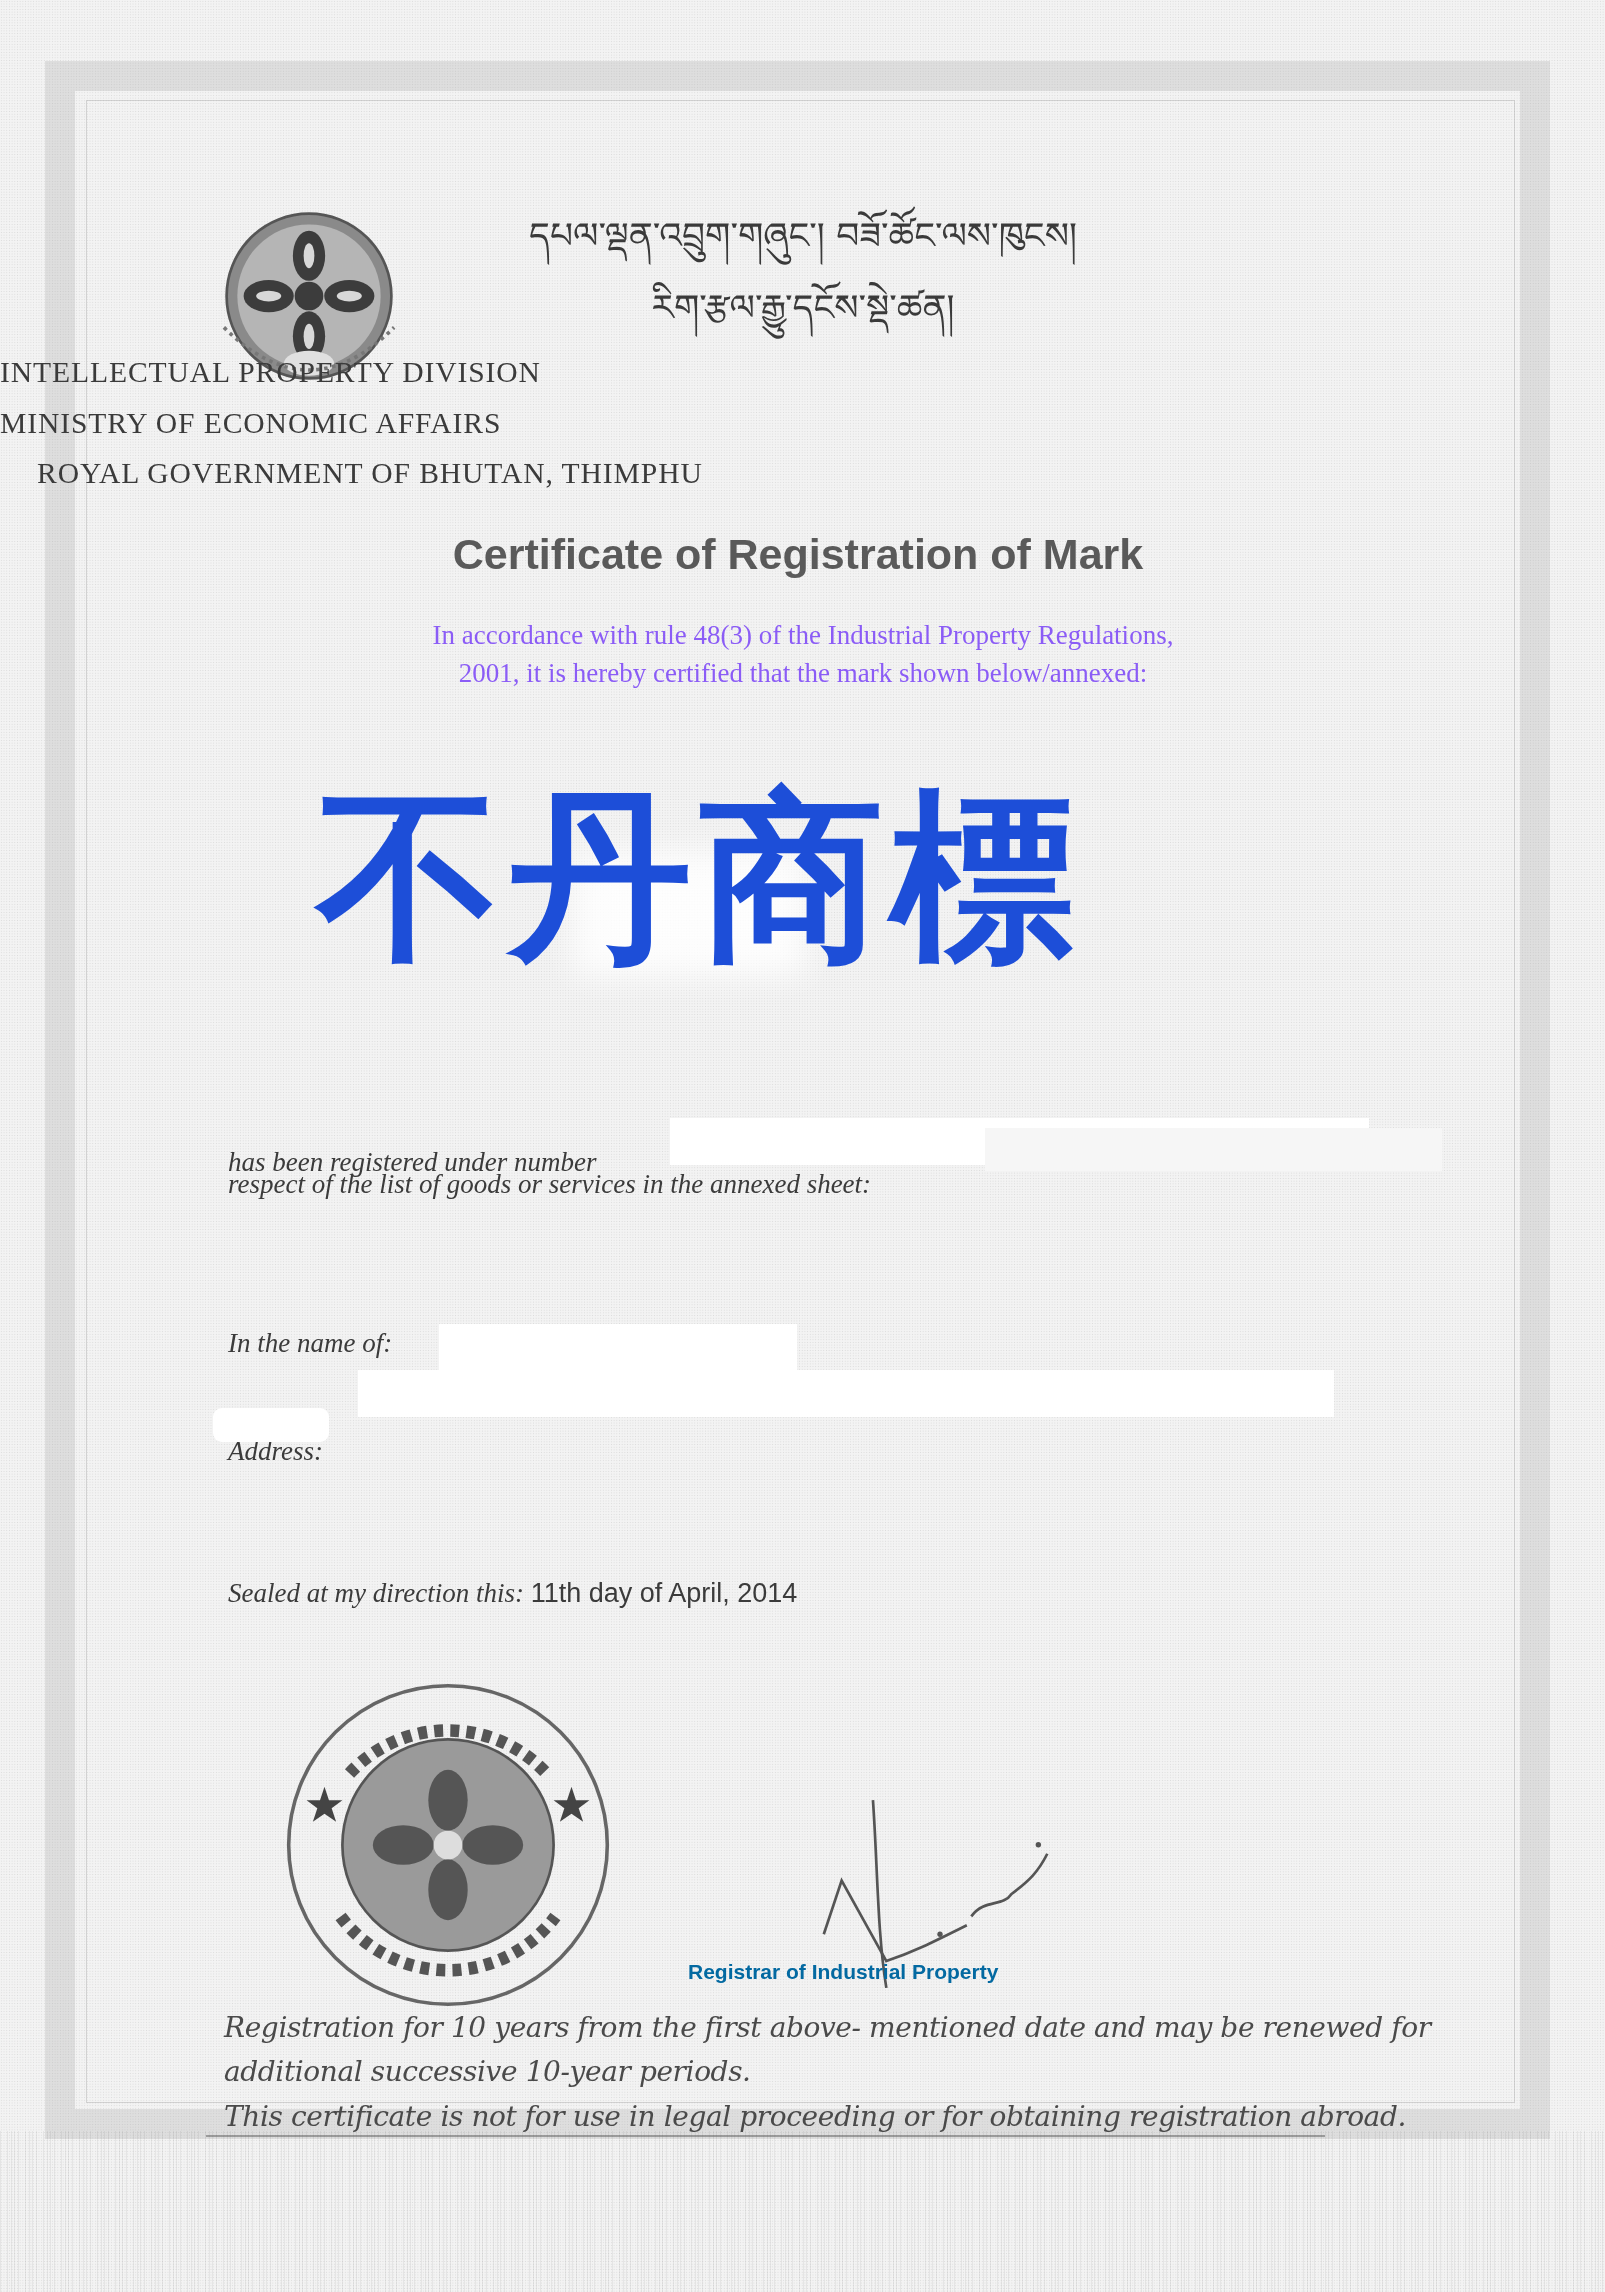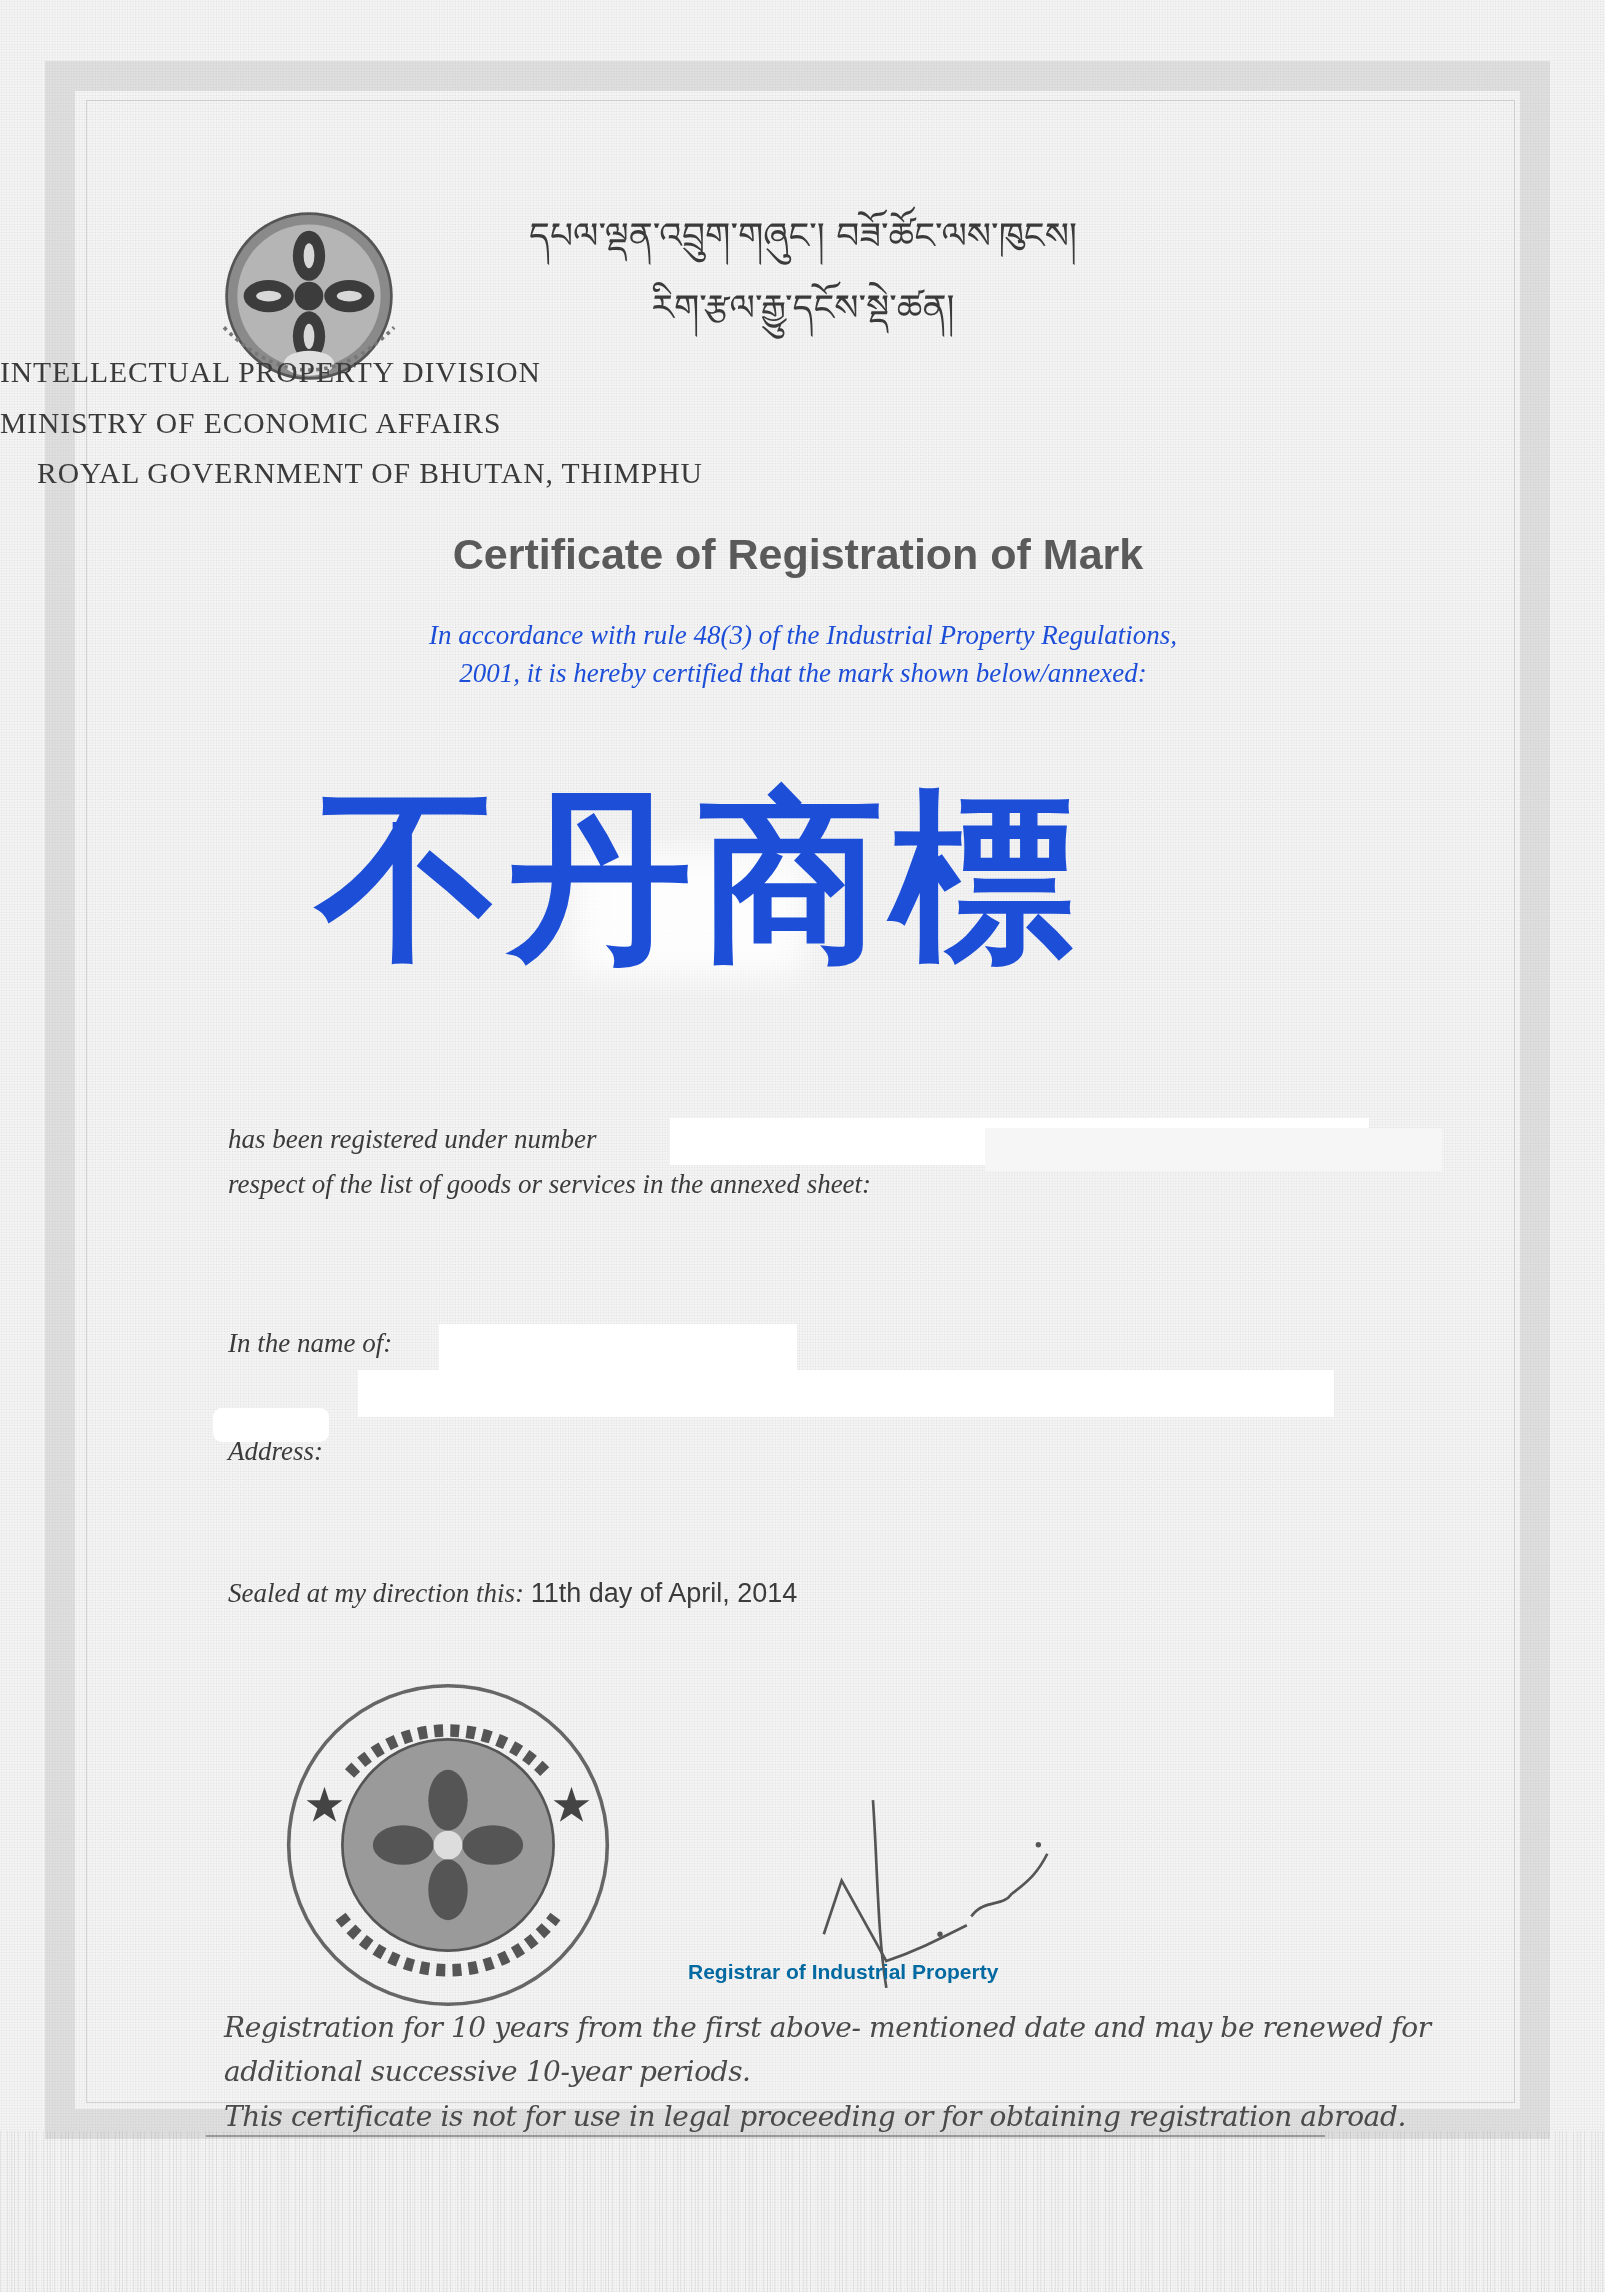--- a/index.html
+++ b/index.html
@@ -37,21 +37,21 @@
       font-family:"Liberation Serif", serif; font-size:29.6px; letter-spacing:0.9px;
       color:#3b3b3b;
     }
     .title {
       position:absolute; left:0; width:1596px; text-align:center; top:530px;
       font-family:"Liberation Sans", sans-serif; font-weight:bold;
       font-size:43px; color:#5a5a5a;
     }
     .intro {
       position:absolute; left:0; width:1606px; text-align:center;
-      font-style:italic; font-size:27px; color:#1d4ed8;
+      font-size:27px; color:#8b5cf6;
     }
     .mark {
       position:absolute; left:317px; top:770px; width:949px; height:215px;
       text-align:left; font-family:"DejaVu Sans", sans-serif; font-weight:bold;
       font-size:184px; line-height:215px; color:#1d4ed8; letter-spacing:7.2px;
     }
     .mark-white {
       position:absolute; left:573px; top:851px; width:233px; height:125px;
       background:rgba(255,255,255,0.85); filter:blur(16px);
     }
@@ -121,21 +121,21 @@
 <div class="hdr" style="top:457px;padding-left:37px;">ROYAL GOVERNMENT OF BHUTAN, THIMPHU</div>
 
 <div class="title">Certificate of Registration of Mark</div>
 
 <div class="intro" style="top:620px;">In accordance with rule 48(3) of the Industrial Property Regulations,</div>
 <div class="intro" style="top:658px;">2001, it is hereby certified that the mark shown below/annexed:</div>
 
 <div class="mark-white"></div>
 <div class="mark">不丹商標</div>
 
-<div class="body-line" style="top:1124px;">has been registered under number</div>
+<div class="body-line" style="top:1147px;">has been registered under number</div>
 <div class="redact" style="left:670px;top:1118px;width:699px;height:47px;"></div>
 <div class="redact-soft" style="left:985px;top:1128px;width:457px;height:43px;"></div>
 <div class="body-line" style="top:1169px;">respect of the list of goods or services in the annexed sheet:</div>
 
 <div class="body-line" style="top:1328px;">In the name of:</div>
 <div class="redact" style="left:439px;top:1324px;width:358px;height:47px;"></div>
 <div class="body-line" style="top:1436px;">Address:</div>
 <div class="redact" style="left:358px;top:1370px;width:976px;height:47px;"></div>
 <div class="redact" style="left:213px;top:1408px;width:116px;height:34px;border-radius:9px;"></div>
 

